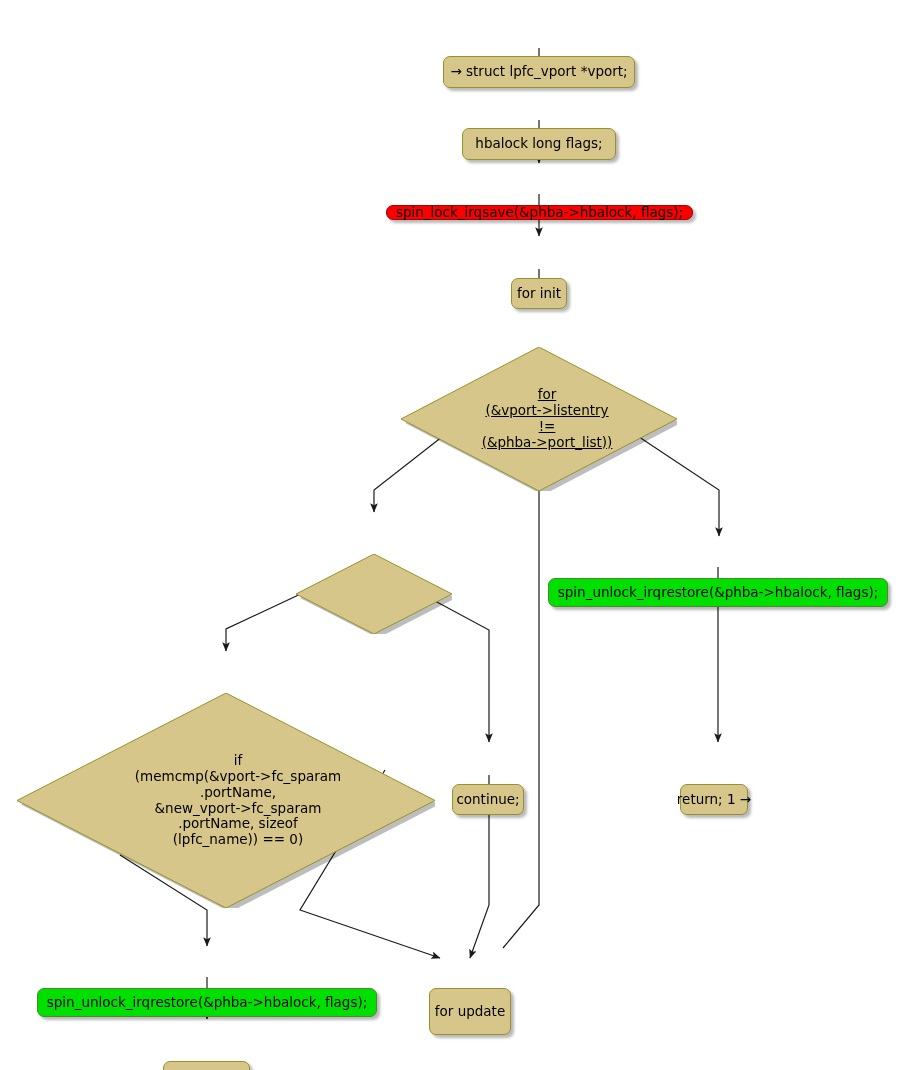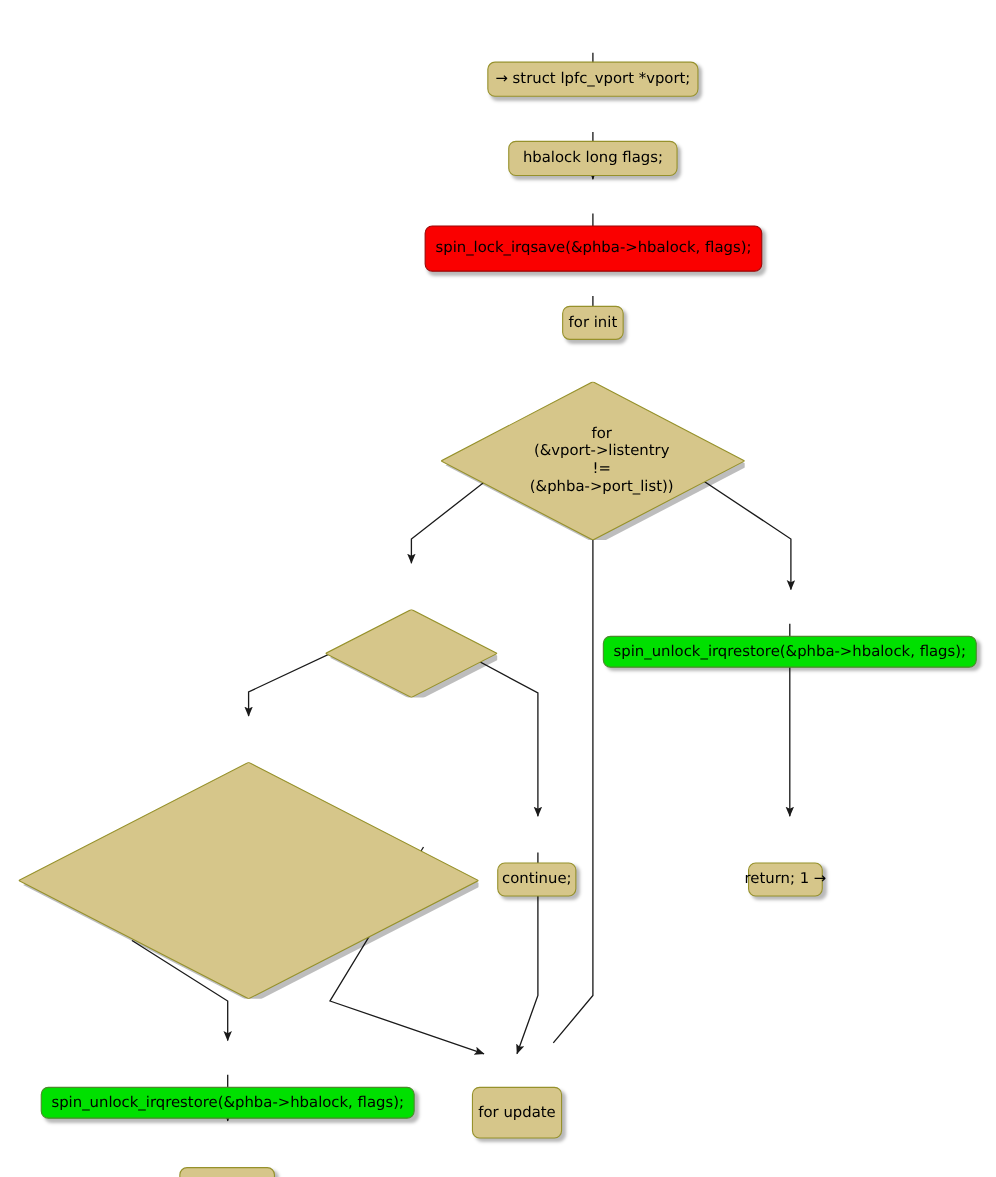--- a/index.html
+++ b/index.html
@@ -101,38 +101,43 @@
         <polyline points="385,770 300,910 440,958" fill="none" stroke="#1a1a1a" stroke-width="1.2" stroke-linejoin="miter" marker-end="url(#arrowhead)"></polyline>
         <polyline points="489,775 489,905 470,958" fill="none" stroke="#1a1a1a" stroke-width="1.2" stroke-linejoin="miter" marker-end="url(#arrowhead)"></polyline>
         <polyline points="503,948 539,905 539,455" fill="none" stroke="#1a1a1a" stroke-width="1.2" stroke-linejoin="miter" marker-end="url(#arrowhead)"></polyline>
         <polyline points="207,977 207,1019" fill="none" stroke="#1a1a1a" stroke-width="1.2" stroke-linejoin="miter" marker-end="url(#arrowhead)"></polyline>
       </g>
   </svg>
 
   <div id="nodes-group">
       <div class="node node-rect" style="left: 443px; top: 16px; width: 192px; height: 32px;"><span>→ struct lpfc_vport *vport;</span></div>
       <div class="node node-rect" style="left: 462px; top: 88px; width: 154px; height: 32px;"><span>hbalock long flags;</span></div>
-      <div class="node node-rect red" style="left: 386px; top: 165px; width: 307px; height: 42px; background: rgb(250, 0, 0); border-color: rgb(156, 7, 7);"><span>spin_lock_irqsave(&amp;phba-&gt;hbalock, flags);</span></div>
+      <div class="node node-rect red" style="left: 386px; top: 165px; width: 307px; height: 15px; background: rgb(250, 0, 0); border-color: rgb(156, 7, 7);"><span>spin_lock_irqsave(&amp;phba-&gt;hbalock, flags);</span></div>
       <div class="node node-rect" style="left: 511px; top: 238px; width: 56px; height: 31px;"><span>for init</span></div>
       <div class="node node-diamond" style="left: 401px; top: 307px; width: 276px; height: 144px;"><svg class="diamond-shape" viewBox="0 0 276 144" preserveAspectRatio="none">
           <polygon points="138,0 276,72 138,144 0,72" fill="rgba(0,0,0,0.26)" transform="translate(4,4)"></polygon>
           <polygon points="138,0 276,72 138,144 0,72" fill="#d6c68a" stroke="#96912b" stroke-width="1"></polygon>
-        </svg><span class="diamond-label" style="transform: translateX(8px);">for
+        </svg><span class="diamond-label" style="transform: translateX(8px); text-decoration: underline;">for
 (&amp;vport-&gt;listentry
 !=
 (&amp;phba-&gt;port_list))</span></div>
       <div class="node node-diamond" style="left: 296px; top: 514px; width: 156px; height: 80px;"><svg class="diamond-shape" viewBox="0 0 156 80" preserveAspectRatio="none">
           <polygon points="78,0 156,40 78,80 0,40" fill="rgba(0,0,0,0.26)" transform="translate(4,4)"></polygon>
           <polygon points="78,0 156,40 78,80 0,40" fill="#d6c68a" stroke="#96912b" stroke-width="1"></polygon>
         </svg></div>
       <div class="node node-rect green" style="left: 548px; top: 538px; width: 340px; height: 29px; background: rgb(0, 224, 0); border-color: rgb(75, 138, 43);"><span>spin_unlock_irqrestore(&amp;phba-&gt;hbalock, flags);</span></div>
       <div class="node node-diamond" style="left: 17px; top: 653px; width: 418px; height: 215px;"><svg class="diamond-shape" viewBox="0 0 418 215" preserveAspectRatio="none">
           <polygon points="209,0 418,107.5 209,215 0,107.5" fill="rgba(0,0,0,0.26)" transform="translate(4,4)"></polygon>
           <polygon points="209,0 418,107.5 209,215 0,107.5" fill="#d6c68a" stroke="#96912b" stroke-width="1"></polygon>
-        </svg></div>
+        </svg><span class="diamond-label" style="transform: translateX(12px);">if
+(memcmp(&amp;vport-&gt;fc_sparam
+.portName,
+&amp;new_vport-&gt;fc_sparam
+.portName, sizeof
+(lpfc_name)) == 0)</span></div>
       <div class="node node-rect" style="left: 452px; top: 744px; width: 72px; height: 31px;"><span>continue;</span></div>
       <div class="node node-rect" style="left: 680px; top: 744px; width: 68px; height: 31px;"><span>return; 1 →</span></div>
       <div class="node node-rect green" style="left: 37px; top: 948px; width: 340px; height: 29px; background: rgb(0, 224, 0); border-color: rgb(75, 138, 43);"><span>spin_unlock_irqrestore(&amp;phba-&gt;hbalock, flags);</span></div>
       <div class="node node-rect" style="left: 429px; top: 948px; width: 82px; height: 47px;"><span>for update</span></div>
       <div class="node node-rect" style="left: 163px; top: 1021px; width: 87px; height: 31px;"><span>return; 0 →</span></div>
     </div>
 
 </div>
 
 </body></html>

